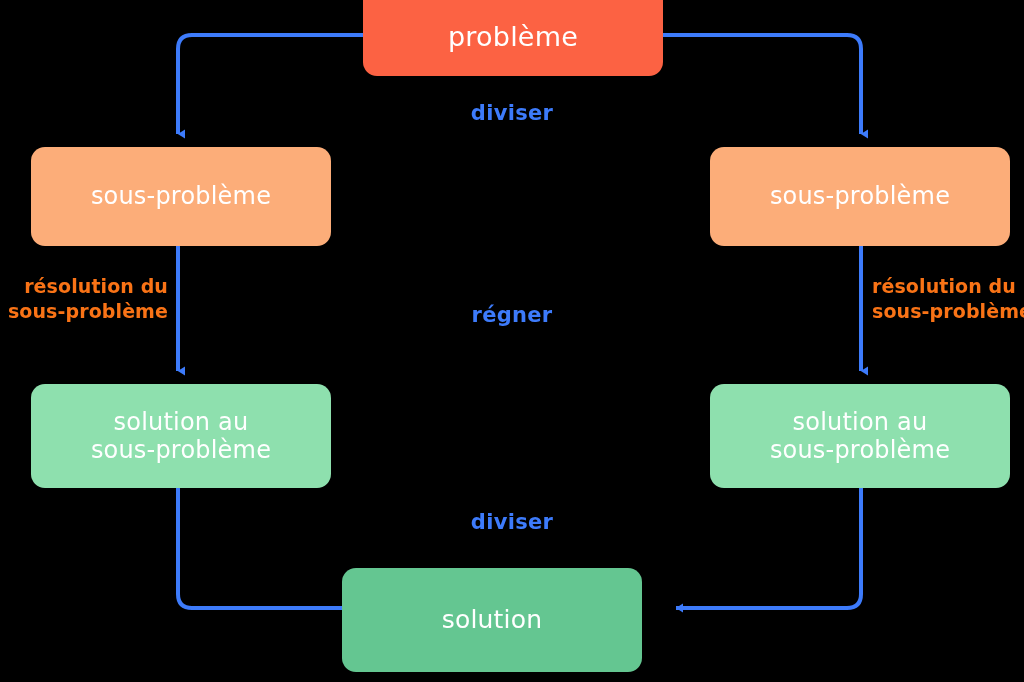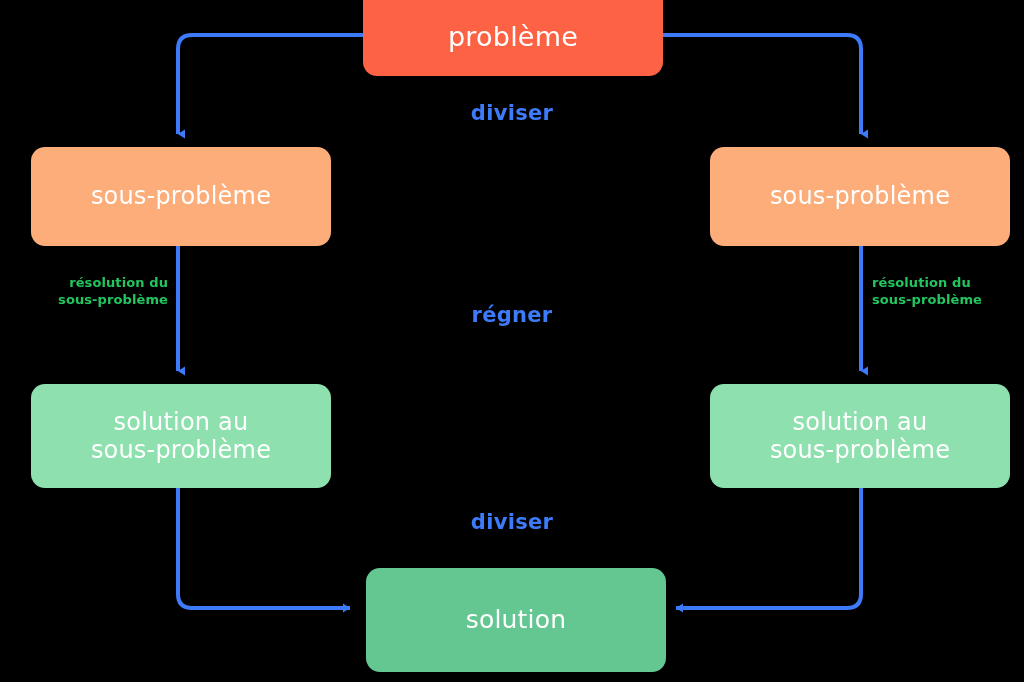--- a/index.html
+++ b/index.html
@@ -67,21 +67,21 @@
   }
   .node-sol-right {
     left: 710px;
     top: 384px;
     width: 300px;
     height: 104px;
     background: #8ee0ae;
     font-size: 24px;
   }
   .node-final {
-    left: 366px;
+    left: 342px;
     top: 568px;
     width: 300px;
     height: 104px;
     background: #64c691;
     font-size: 25px;
   }
   .node .label-lines {
     padding: 0 12px;
   }
   .step-label {
@@ -103,23 +103,23 @@
     top: 303px;
     width: 200px;
   }
   .step-combiner {
     left: 412px;
     top: 510px;
     width: 200px;
   }
   .edge-label {
     position: absolute;
-    color: #22c55e;
+    color: #f97316;
     font-weight: 700;
-    font-size: 13px;
+    font-size: 19px;
     line-height: 1.32;
     letter-spacing: 0.1px;
     z-index: 4;
     white-space: pre-line;
   }
   .edge-label-left {
     left: 0px;
     top: 274px;
     width: 168px;
     text-align: right;

